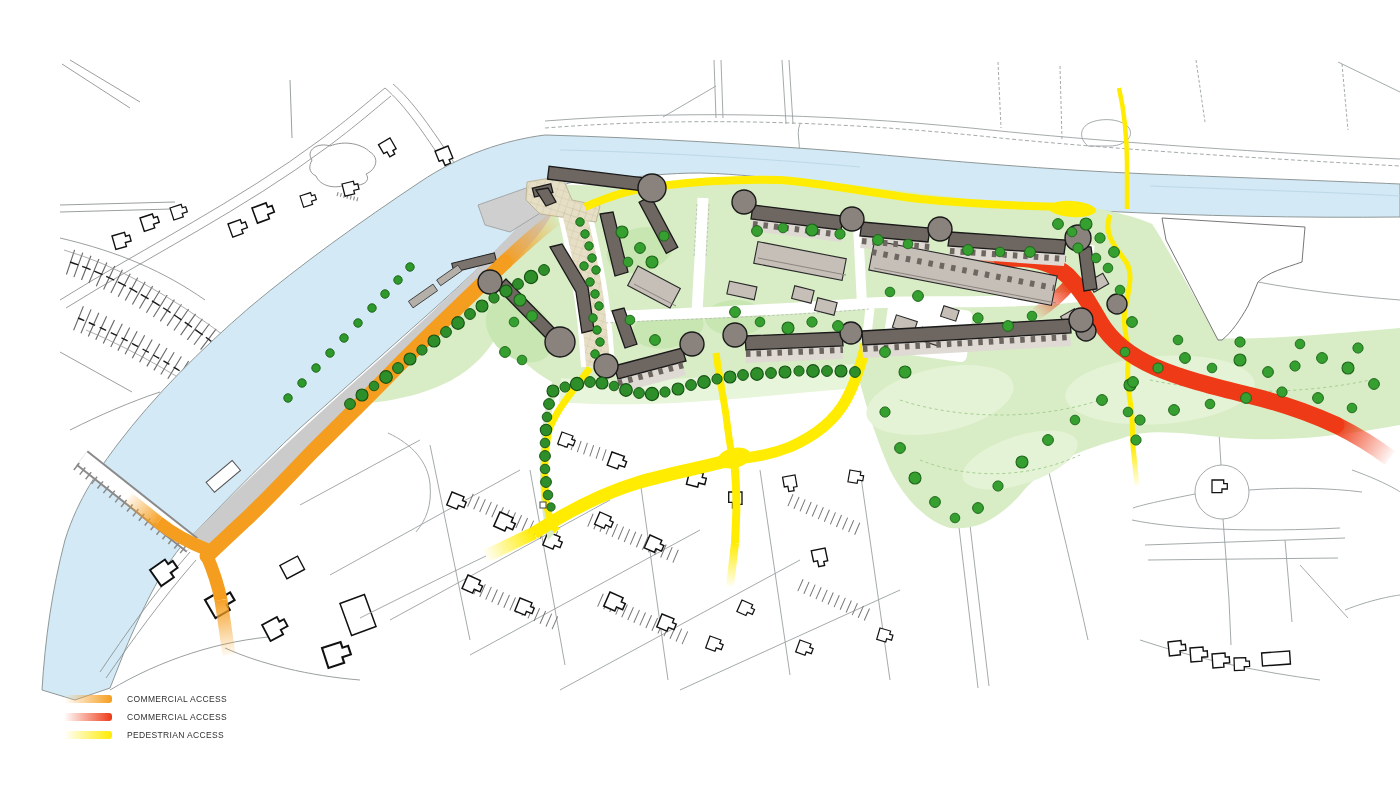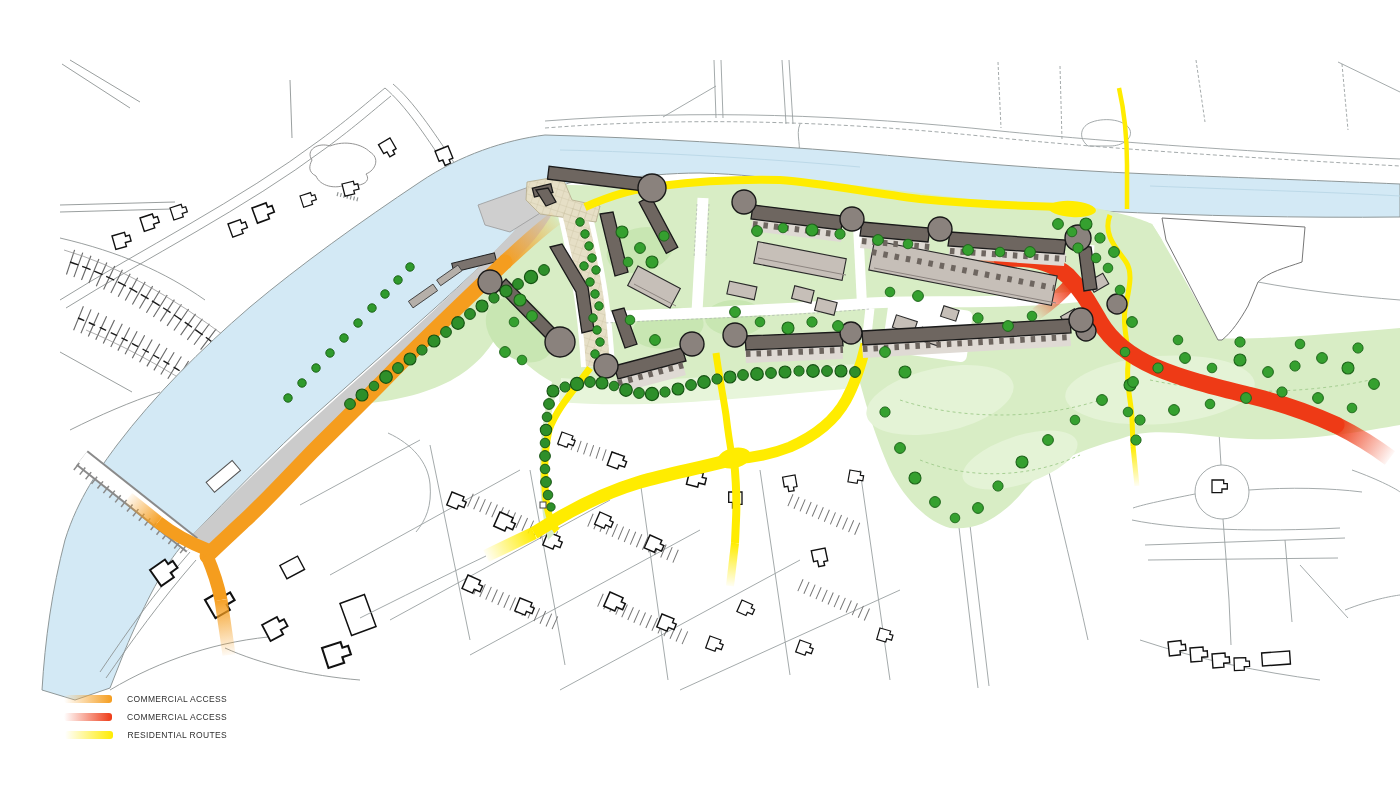--- a/index.html
+++ b/index.html
@@ -1,20 +1,20 @@
 <!DOCTYPE html>
 <html><head>
 <meta charset="utf-8">
 <style>
   html,body{margin:0;padding:0;background:#fff;}
   .stage{position:relative;width:1400px;height:787px;background:#fff;overflow:hidden;
          font-family:"Liberation Sans", sans-serif;}
   .stage svg{position:absolute;left:0;top:0;}
   .legend{position:absolute;left:64px;top:690px;}
-  .legend-row{display:flex;align-items:center;height:18px;justify-content:flex-end;}
+  .legend-row{display:flex;align-items:center;height:18px;}
   .swatch{width:48px;height:8px;border-radius:3px;background:#ddd;flex:0 0 auto;}
   .legend-label{margin-left:15px;font-size:8.5px;letter-spacing:.35px;color:#2e2e2e;line-height:1;}
 </style>
 </head>
 <body>
 
 <div class="stage">
 <svg width="1400" height="787" viewBox="0 0 1400 787">
   <defs>
     <g id="tr">
@@ -566,16 +566,16 @@
   <div class="legend-row">
     <span class="swatch" style="background: linear-gradient(90deg, rgba(255, 255, 255, 0.1), rgb(245, 157, 30));"></span>
     <span class="legend-label">COMMERCIAL ACCESS</span>
   </div>
   <div class="legend-row">
     <span class="swatch" style="background: linear-gradient(90deg, rgba(255, 255, 255, 0.1), rgb(238, 58, 22));"></span>
     <span class="legend-label">COMMERCIAL ACCESS</span>
   </div>
   <div class="legend-row">
     <span class="swatch" style="background: linear-gradient(90deg, rgba(255, 255, 255, 0.1), rgb(255, 236, 0));"></span>
-    <span class="legend-label">RESIDENTIAL ROUTES</span>
+    <span class="legend-label">PEDESTRIAN ACCESS</span>
   </div>
 </div>
 </div>
 
 </body></html>

